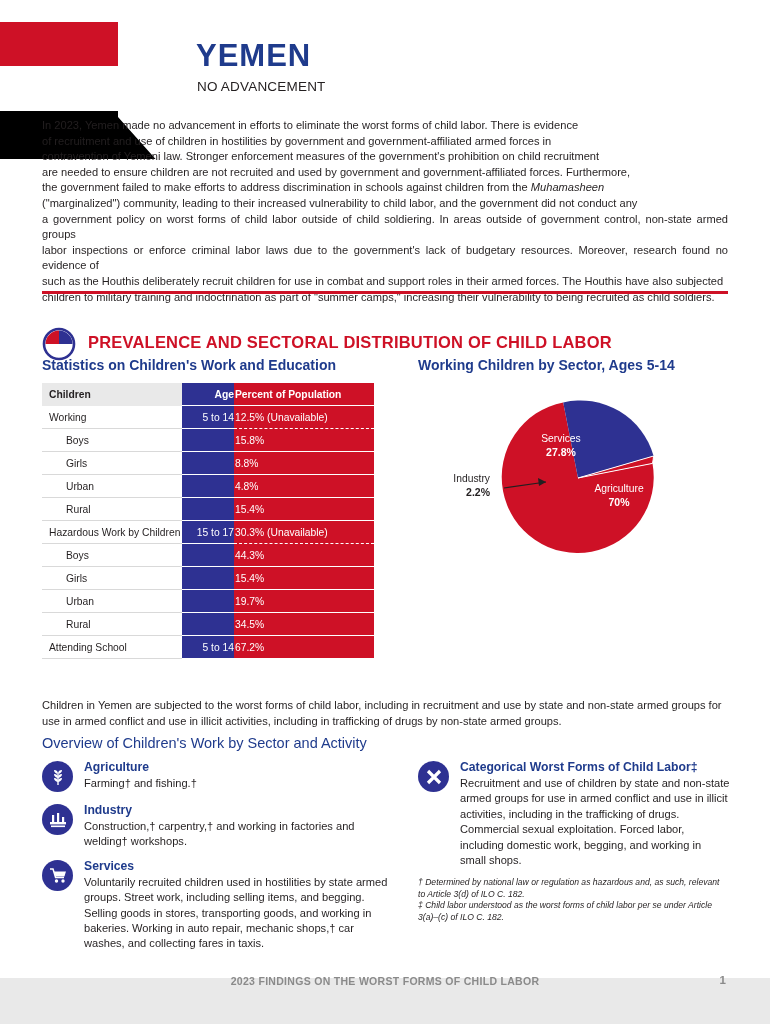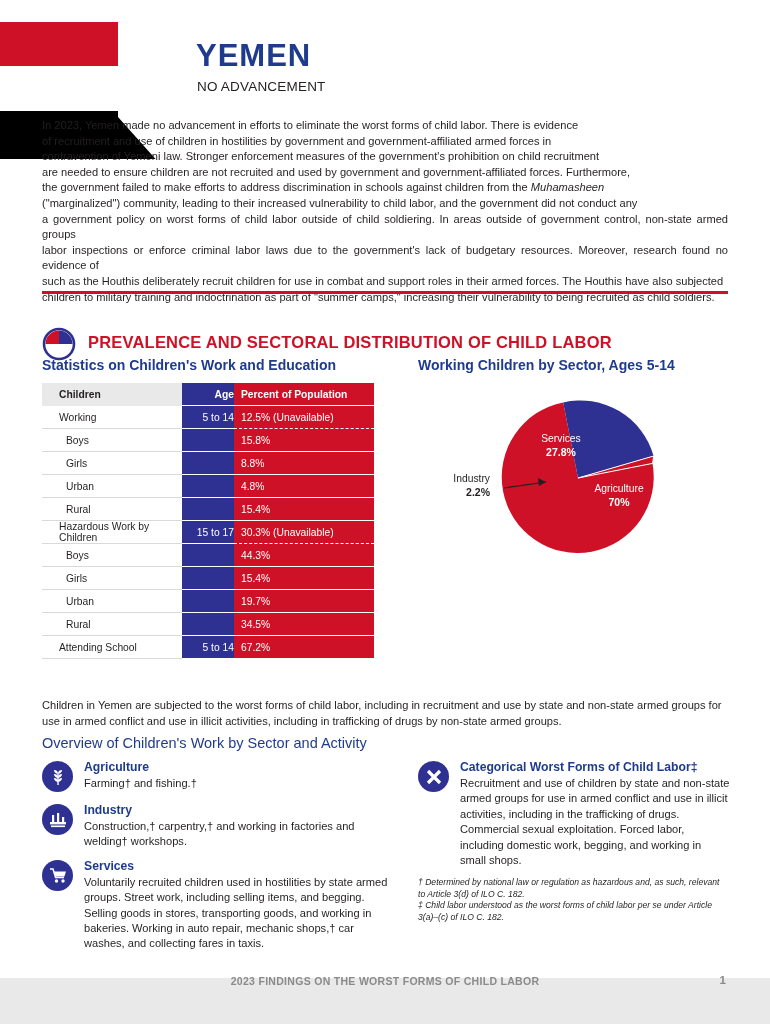--- a/index.html
+++ b/index.html
@@ -56,32 +56,32 @@
     position: absolute; left: 42px; top: 357px;
     font-size: 14px; font-weight: bold; color: #1f3b8c;
   }
   .stats-table {
     position: absolute; left: 42px; top: 383px; width: 332px;
     border-collapse: separate; border-spacing: 0;
     font-size: 10.3px;
   }
   .stats-table td, .stats-table th { height: 23px; vertical-align: middle; }
   .stats-table .c-label {
-    width: 140px; background: #ffffff; color: #231f20; padding-left: 17px;
+    width: 140px; background: #ffffff; color: #231f20; padding-left: 7px;
     border-bottom: 1px solid #d9d9d9; text-align: left; font-weight: normal;
   }
   .stats-table .c-label.indent { padding-left: 24px; }
   .stats-table .hdr .c-label { background: #e9e9e9; font-weight: bold; border-bottom: none; }
   .stats-table .c-age {
     width: 52px; background: #2e3192; color: #ffffff; text-align: right;
     border-bottom: 1px solid #ffffff; font-weight: normal;
   }
   .stats-table .hdr .c-age { background: #2e3192; font-weight: bold; }
   .stats-table .c-pct {
-    width: 140px; background: #ce1126; color: #ffffff; padding-left: 7px;
+    width: 140px; background: #ce1126; color: #ffffff; padding-left: 1px;
     border-bottom: 1px solid #ffffff; text-align: left; font-weight: normal;
   }
   .stats-table .hdr .c-pct { background: #ce1126; font-weight: bold; }
   .stats-table .dash { border-bottom: 1px dashed #ffffff; }
 
   
   .chart-head {
     position: absolute; left: 418px; top: 357px;
     font-size: 14px; font-weight: bold; color: #1f3b8c;
   }

